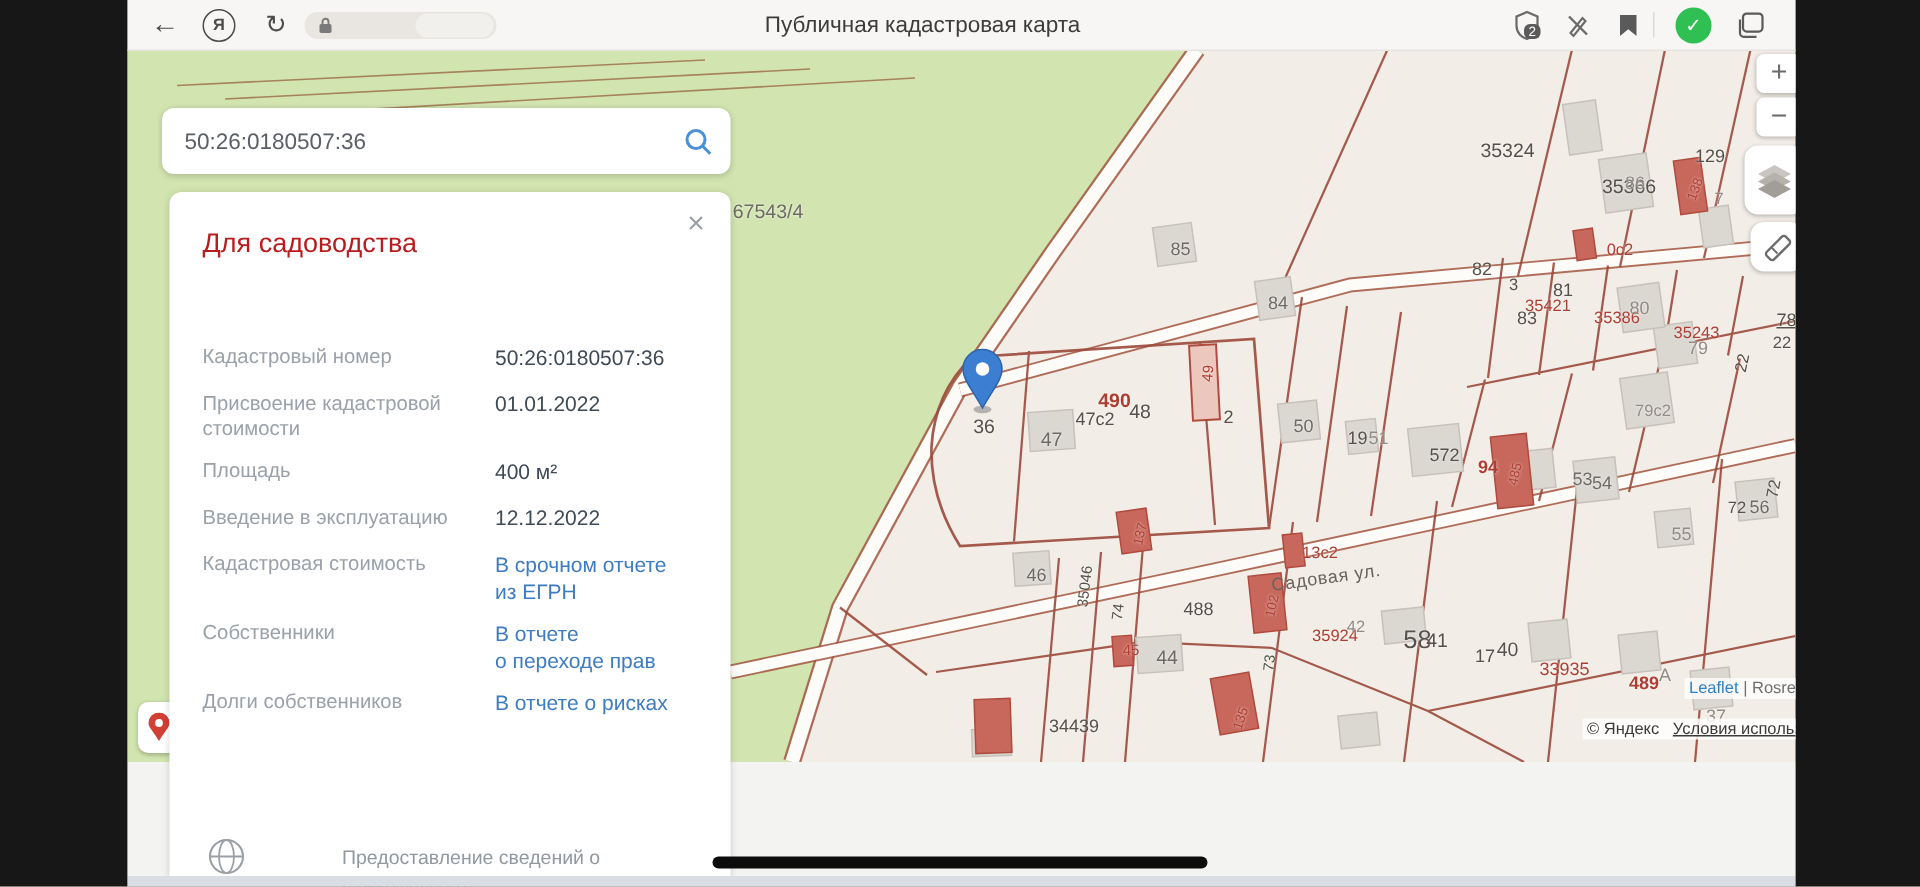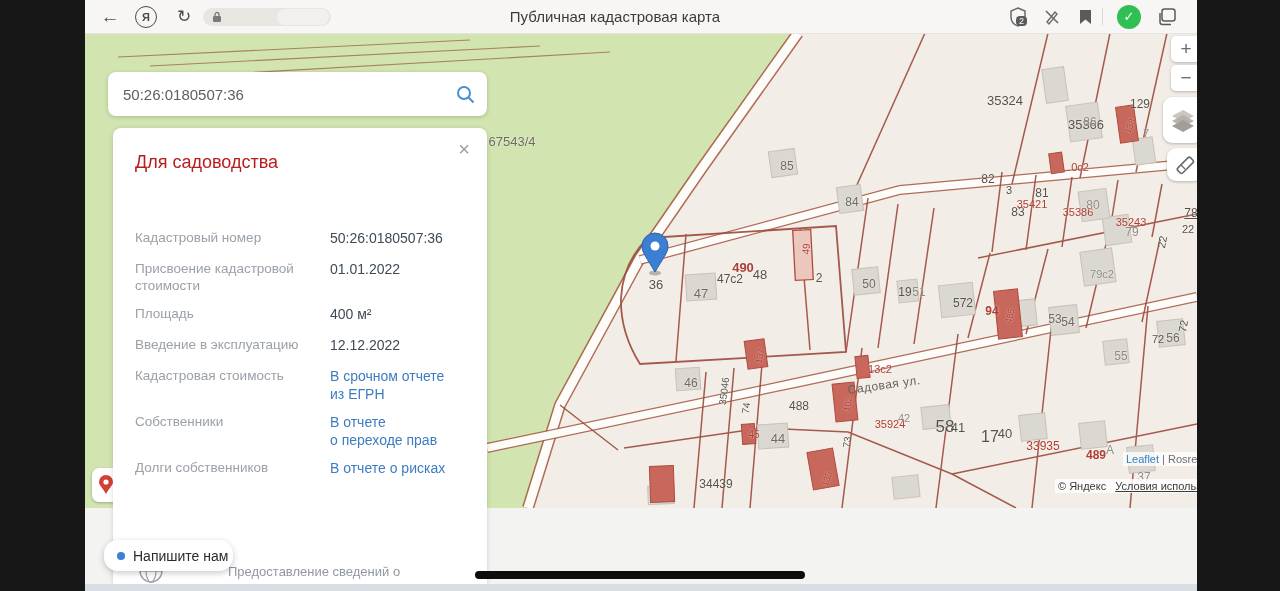--- a/index.html
+++ b/index.html
@@ -267,21 +267,21 @@
         <span class="mlabel c-r" style="left: 763px; top: 371px; font-size: 9px; transform: translate(-50%, -50%) rotate(-78deg);">102</span>
         <span class="mlabel c-d" style="left: 762px; top: 409px; font-size: 10px; transform: translate(-50%, -50%) rotate(-83deg);">73</span>
         <span class="mlabel c-r" style="left: 805px; top: 391px; font-size: 11px; transform: translate(-50%, -50%);">35924</span>
         <span class="mlabel c-g" style="left: 819px; top: 385px; font-size: 11px; transform: translate(-50%, -50%);">42</span>
         <span class="mlabel c-d" style="left: 856px; top: 394px; font-size: 17px; transform: translate(-50%, -50%); padding-left: 8px;">58</span>
         <span class="mlabel c-d" style="left: 873px; top: 394px; font-size: 13px; transform: translate(-50%, -50%);">41</span>
         <span class="mlabel c-r" style="left: 669px; top: 401px; font-size: 10px; transform: translate(-50%, -50%);">45</span>
         <span class="mlabel c-m" style="left: 693px; top: 405px; font-size: 13px; transform: translate(-50%, -50%);">44</span>
         <span class="mlabel c-r" style="left: 742px; top: 446px; font-size: 9px; transform: translate(-50%, -50%) rotate(-72deg);">135</span>
         <span class="mlabel c-d" style="left: 631px; top: 451px; font-size: 12px; transform: translate(-50%, -50%);">34439</span>
-        <span class="mlabel c-d" style="left: 905px; top: 404px; font-size: 16px; transform: translate(-50%, -50%);">17</span>
+        <span class="mlabel c-d" style="left: 905px; top: 404px; font-size: 12px; transform: translate(-50%, -50%);">17</span>
         <span class="mlabel c-d" style="left: 920px; top: 400px; font-size: 13px; transform: translate(-50%, -50%);">40</span>
         <span class="mlabel c-r" style="left: 958px; top: 413px; font-size: 12px; transform: translate(-50%, -50%);">33935</span>
         <span class="mlabel c-r bold" style="left: 1011px; top: 422px; font-size: 12px; transform: translate(-50%, -50%);">489</span>
         <span class="mlabel c-g" style="left: 1025px; top: 417px; font-size: 12px; transform: translate(-50%, -50%);">А</span>
         <span class="mlabel c-g" style="left: 1059px; top: 444px; font-size: 12px; transform: translate(-50%, -50%);">37</span>
       </div>
     <div id="street-label">Садовая ул.</div>
   </div>
 
   <div id="attr1">
@@ -414,21 +414,17 @@
     <div id="panel-footer">
       <svg id="globe-ico" width="26" height="26" viewBox="0 0 26 26">
         <circle cx="13" cy="13" r="11" fill="none" stroke="#9aa0a6" stroke-width="1.4"></circle>
         <ellipse cx="13" cy="13" rx="5" ry="11" fill="none" stroke="#9aa0a6" stroke-width="1.2"></ellipse>
         <line x1="2" y1="13" x2="24" y2="13" stroke="#9aa0a6" stroke-width="1.2"></line>
       </svg>
       <span id="footer-text">Предоставление сведений о недвижимости</span>
     </div>
   </div>
 
-  <div id="chat-pill">
-    <div id="chat-dot"></div>
-    <span id="chat-label">Напишите нам</span>
-  </div>
 
   <div id="below-map"></div>
   <div id="bottom-strip"></div>
   <div id="home-indicator"></div>
 </div>
 
 </body></html>

